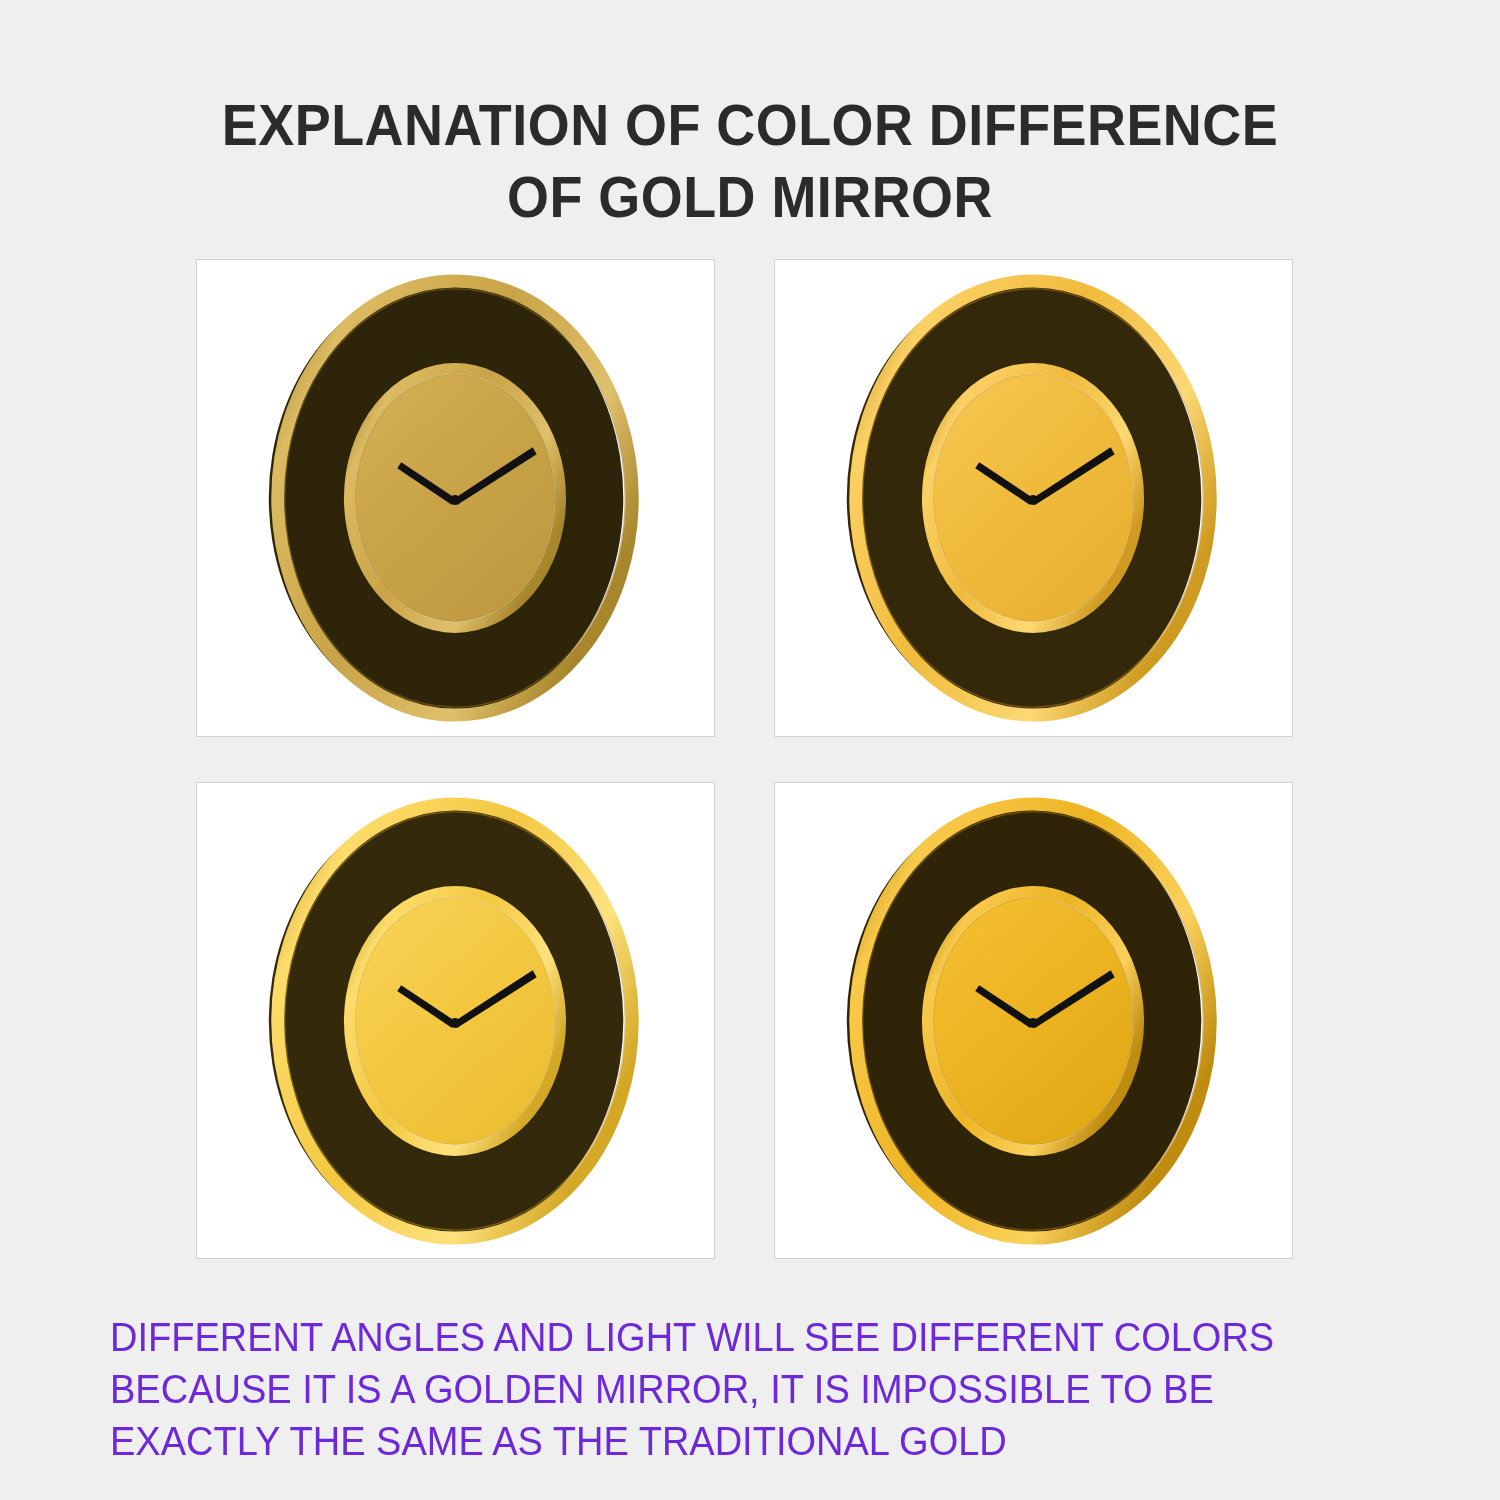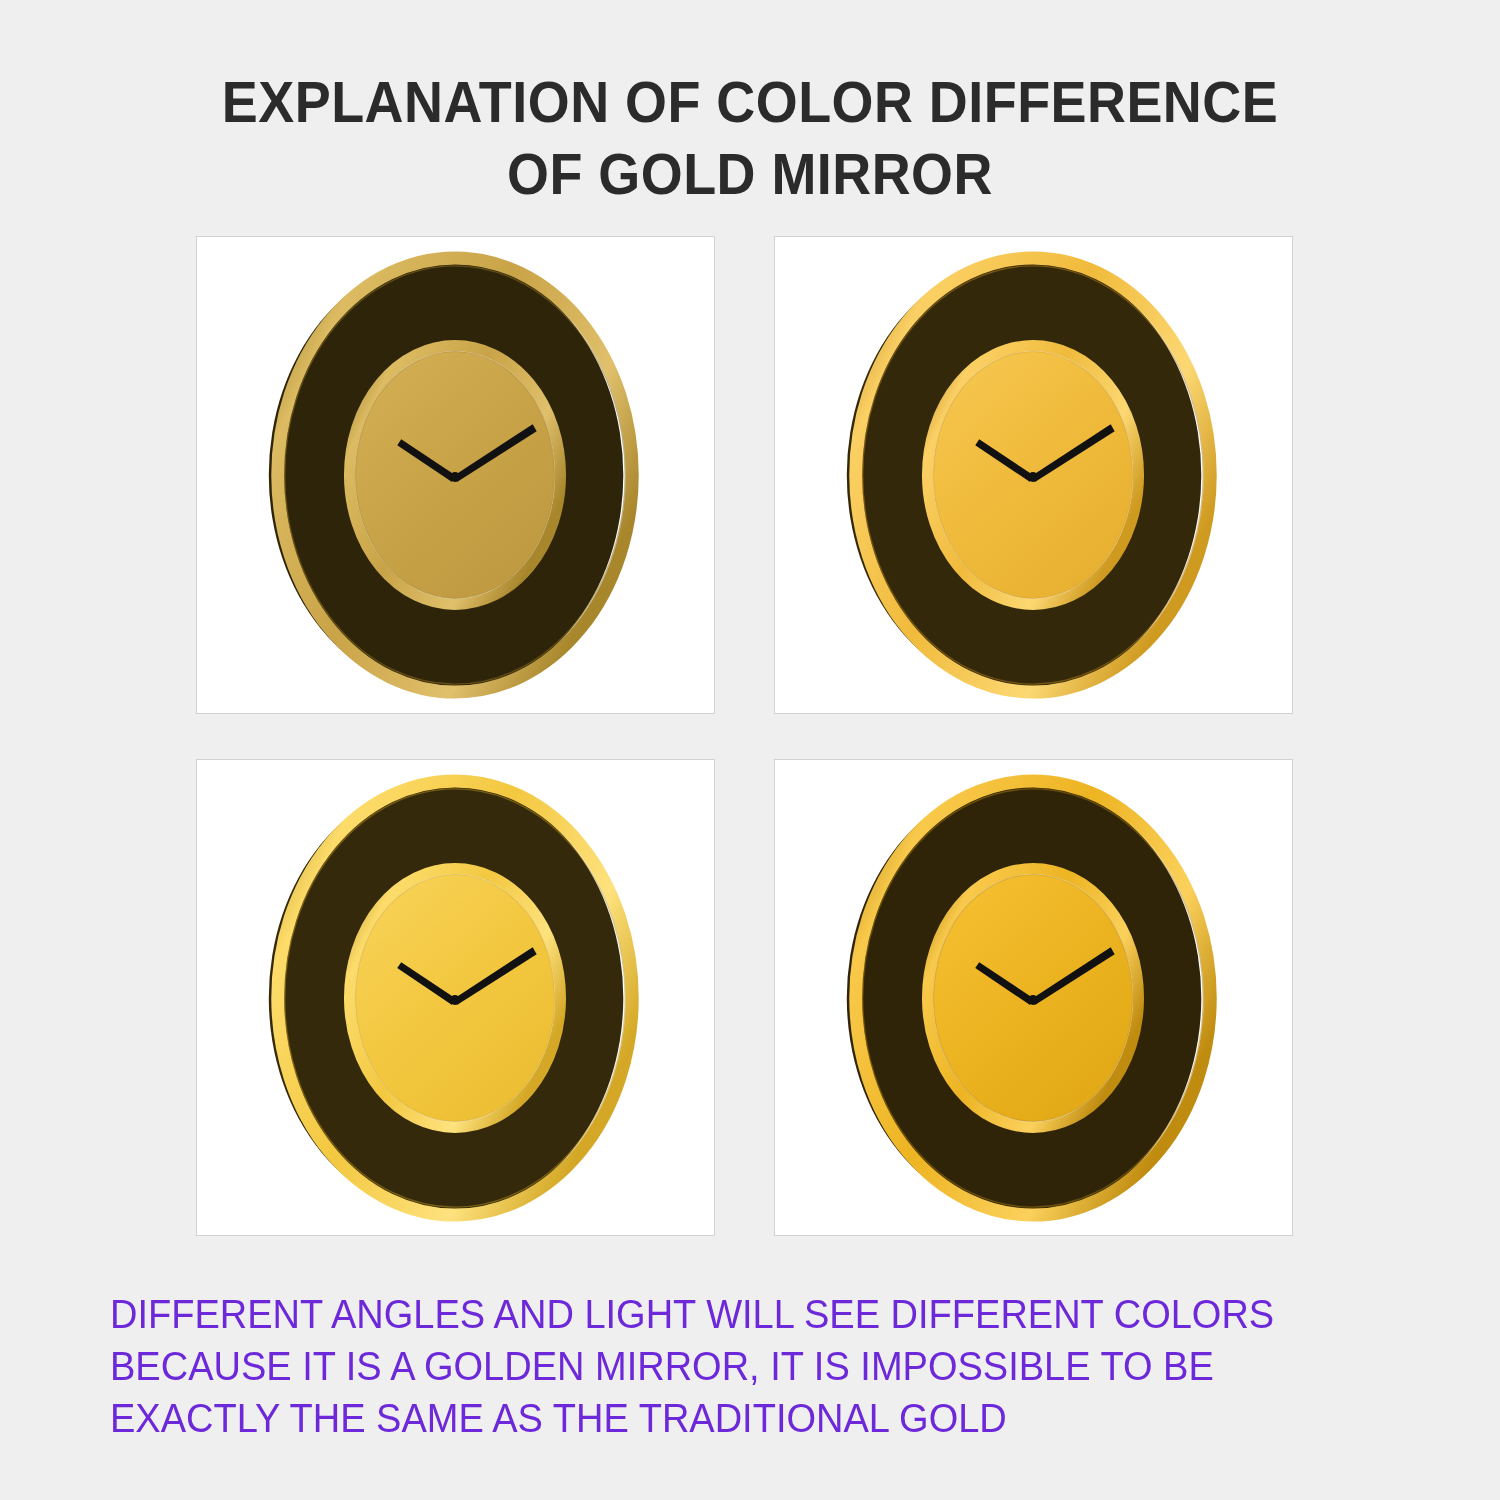--- a/index.html
+++ b/index.html
@@ -6,20 +6,21 @@
   html, body {
     width: 1500px; height: 1500px;
     background: #efefef;
     font-family: "Liberation Sans", sans-serif;
     overflow: hidden;
   }
   .page {
     position: relative;
     width: 1500px; height: 1224px;
     background: #efefef;
+    margin-top: 23px;
   }
 
   
   .title-block {
     position: absolute;
     left: 0; top: 66px;
     width: 1500px;
     text-align: center;
     color: #2b2b2b;
   }

